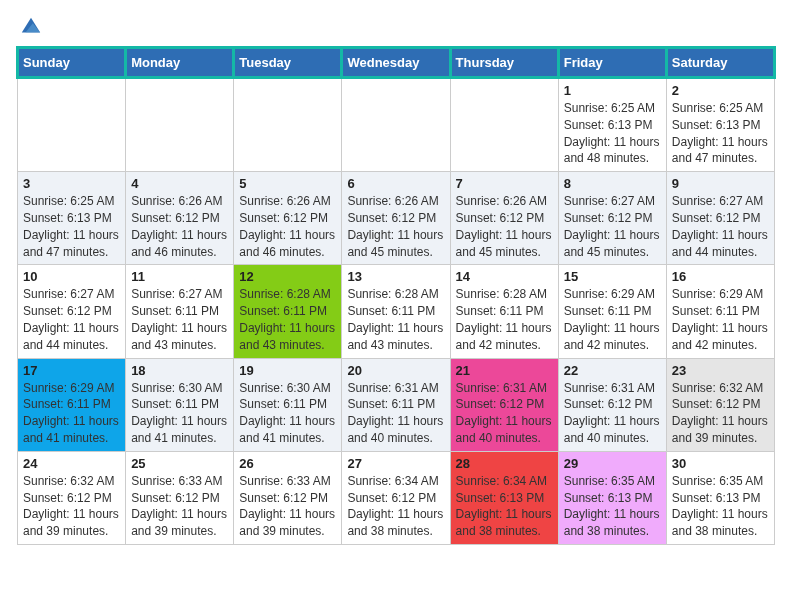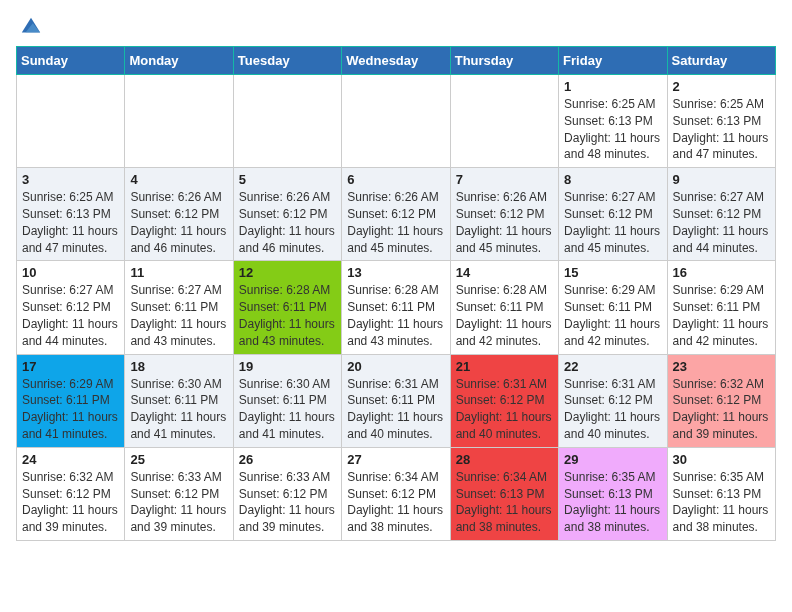--- a/index.html
+++ b/index.html
@@ -47,21 +47,21 @@
       width: 100%;
       border-collapse: collapse;
     }
     .calendar th {
       background: #2e6db4;
       color: #fff;
       font-size: 13px;
       font-weight: bold;
       padding: 6px 4px;
       text-align: left;
-      border: 1px solid #14b8a6;
+      border: 3px solid #14b8a6;
     }
     .calendar td {
       width: calc(100% / 7);
       vertical-align: top;
       padding: 4px 5px;
       border: 1px solid #ccc;
       font-size: 10.5px;
       color: #333;
       background: #fff;
       height: 88px;
@@ -266,35 +266,35 @@
 Daylight: 11 hours
 and 41 minutes.</div>
         </td>
         <td style="background: rgb(238, 242, 247); margin-left: 41px;">
           <span class="day-num">20</span>
           <div class="day-info" style="white-space: pre-line;">Sunrise: 6:31 AM
 Sunset: 6:11 PM
 Daylight: 11 hours
 and 40 minutes.</div>
         </td>
-        <td style="background: #ef4444;">
+        <td style="background: #ec4899;">
           <span class="day-num">21</span>
           <div class="day-info" style="white-space: pre-line;">Sunrise: 6:31 AM
 Sunset: 6:12 PM
 Daylight: 11 hours
 and 40 minutes.</div>
         </td>
         <td style="background: rgb(238, 242, 247);">
           <span class="day-num">22</span>
           <div class="day-info" style="white-space: pre-line;">Sunrise: 6:31 AM
 Sunset: 6:12 PM
 Daylight: 11 hours
 and 40 minutes.</div>
         </td>
-        <td style="background: #fca5a5;">
+        <td style="background: #e5e5e5;">
           <span class="day-num">23</span>
           <div class="day-info" style="white-space: pre-line;">Sunrise: 6:32 AM
 Sunset: 6:12 PM
 Daylight: 11 hours
 and 39 minutes.</div>
         </td>
       </tr>
       <tr>
         <td style="background: rgb(255, 255, 255);">
           <span class="day-num">24</span>

